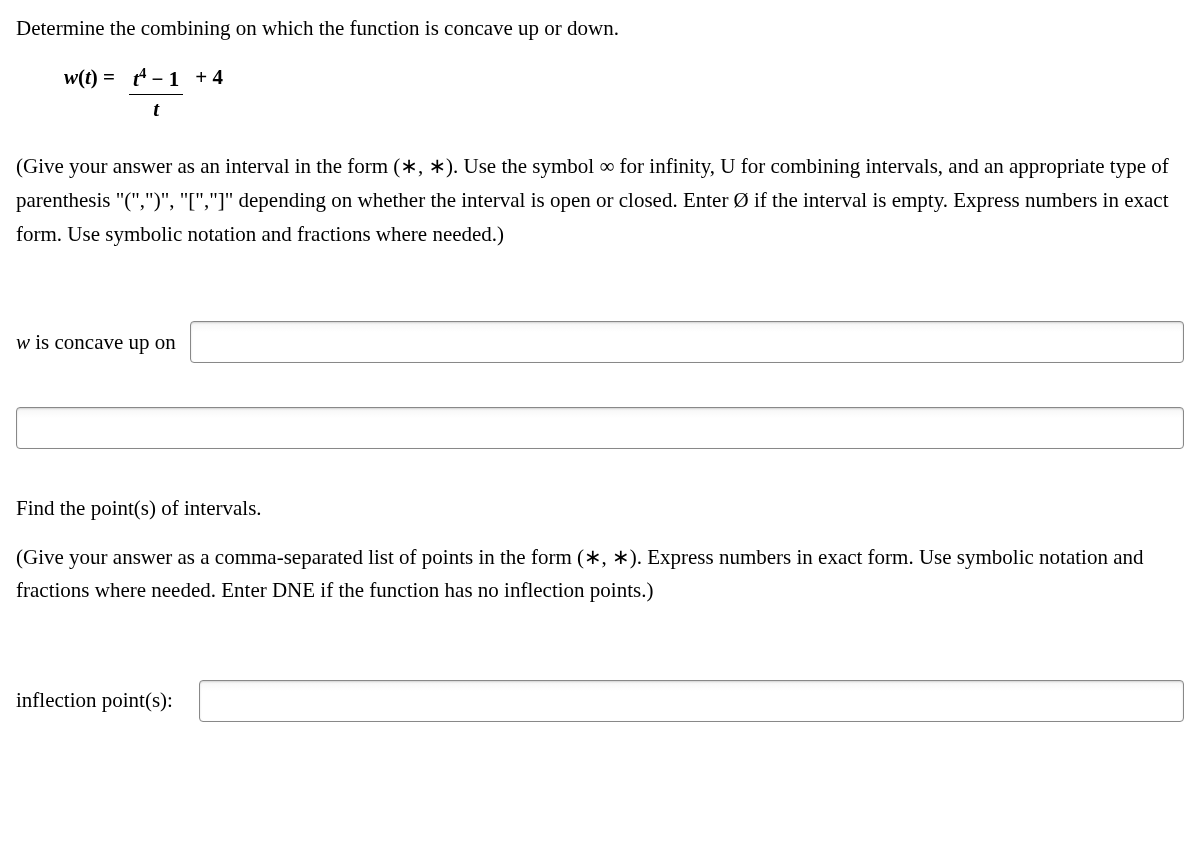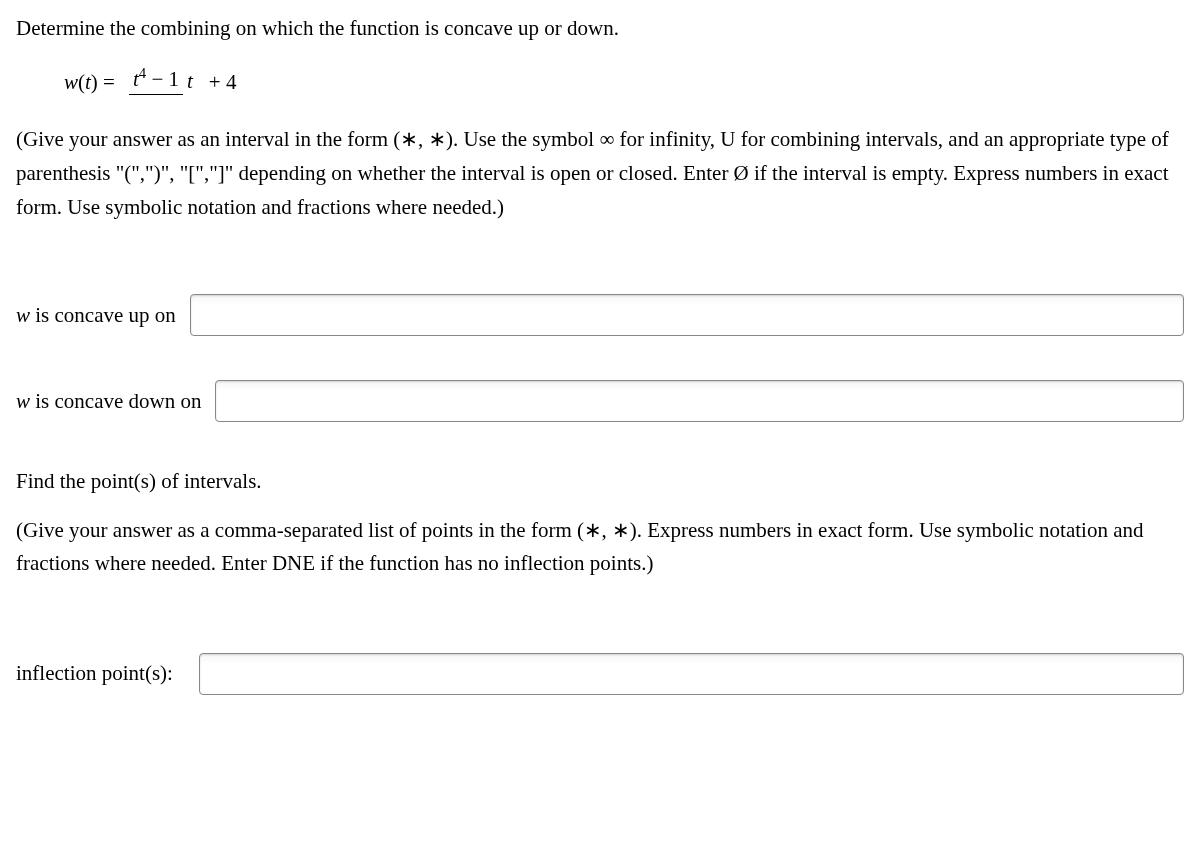--- a/index.html
+++ b/index.html
@@ -15,29 +15,30 @@
       padding: 14px 16px;
       width: 1200px;
     }
     .question-text {
       margin-bottom: 22px;
       line-height: 1.4;
     }
     .formula-block {
       margin: 18px 0 28px 48px;
       display: flex;
-      align-items: flex-end;
+      align-items: flex-start;
       font-style: italic;
+      font-weight: bold;
     }
     .formula-block .lhs {
       margin-right: 8px;
     }
     .fraction {
       display: inline-flex;
-      flex-direction: row;
+      flex-direction: column;
       align-items: center;
       vertical-align: middle;
       margin: 0 6px;
     }
     .fraction .num {
       padding: 0 4px 2px 4px;
       border-bottom: 1.2px solid #000;
       white-space: nowrap;
     }
     .fraction .den {
@@ -120,23 +121,20 @@
 <div class="instruction">(Give your answer as an interval in the form (∗, ∗). Use the symbol ∞ for infinity, U for combining intervals, and an appropriate type of parenthesis "(",")", "[","]" depending on whether the interval is open or closed. Enter Ø if the interval is empty. Express numbers in exact form. Use symbolic notation and fractions where needed.)</div>
 
 <div class="answer-row">
   <span class="answer-label">
     <span class="it">w</span><span> is concave up on</span>
   </span>
   <input type="text" class="answer-input" value="" style="">
 </div>
 
 <div class="answer-row">
-  <span class="answer-label">
-    <span class="it">w</span><span> is concave down on</span>
-  </span>
   <input type="text" class="answer-input" value="" style="">
 </div>
 
 <div class="section-heading">Find the point(s) of intervals.</div>
 
 <div class="instruction2">(Give your answer as a comma-separated list of points in the form (∗, ∗). Express numbers in exact form. Use symbolic notation and fractions where needed. Enter DNE if the function has no inflection points.)</div>
 
 <div class="answer-row last-row">
   <span class="answer-label">inflection point(s):</span>
   <input type="text" class="answer-input" value="" style="">

